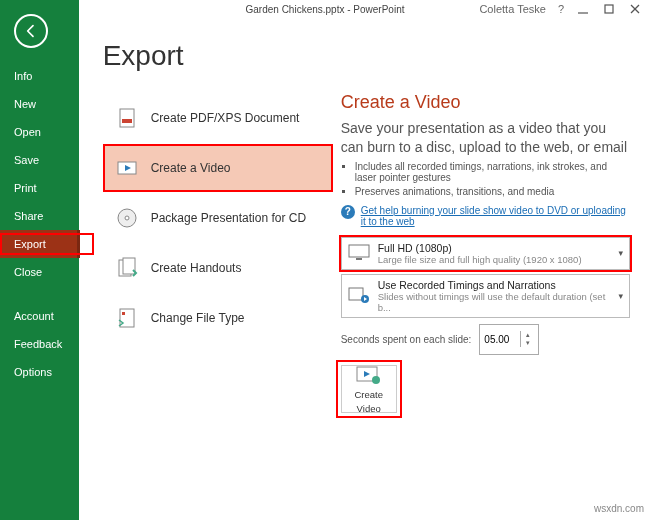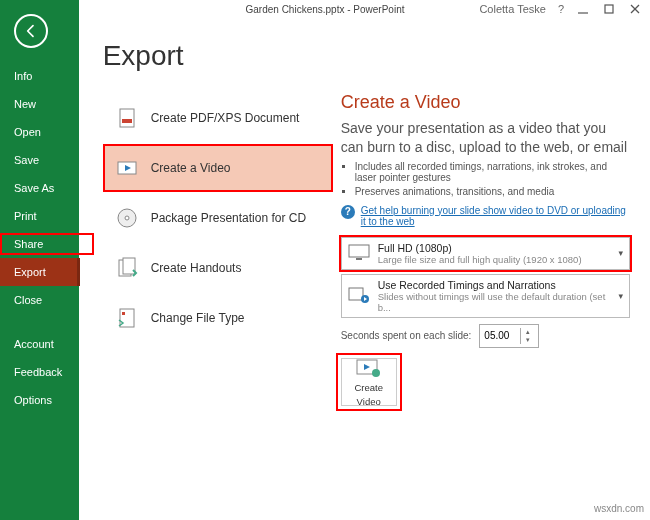--- a/index.html
+++ b/index.html
@@ -38,21 +38,21 @@
 
   .dropdown { border: 1px solid #bbb; display: flex; align-items: center; padding: 4px 6px; gap: 8px; margin-bottom: 4px; position: relative; cursor: pointer; }
   .dropdown .dd-icon { width: 22px; height: 20px; display: flex; align-items: center; justify-content: center; }
   .dropdown .dd-text { flex: 1; font-size: 10px; }
   .dropdown .dd-title { color: #222; font-size: 10.5px; }
   .dropdown .dd-sub { color: #888; font-size: 9.5px; }
   .dropdown .caret { font-size: 9px; color: #555; }
   .hl-dd { outline: 2px solid red; outline-offset: 0; }
 
   .spin-row { display: flex; align-items: center; gap: 8px; font-size: 10px; margin: 6px 0 10px 0; }
-  .spin { border: 1px solid #aaa; display: flex; align-items: center; width: 60px; height: 24px; }
+  .spin { border: 1px solid #aaa; display: flex; align-items: center; width: 60px; height: 31px; }
   .spin input { border: none; width: 40px; font-size: 10px; padding: 0 4px; outline: none; }
   .spin .arrows { width: 14px; display: flex; flex-direction: column; border-left: 1px solid #aaa; }
   .spin .arrows div { height: 8px; font-size: 7px; text-align: center; line-height: 7px; color: #666; cursor: pointer; }
 
   .create-btn { border: 1px solid #ccc; width: 56px; height: 48px; display: flex; flex-direction: column; align-items: center; justify-content: center; gap: 3px; cursor: pointer; font-size: 9.5px; color: #333; text-align: center; }
   .create-btn .bicon { width: 26px; height: 22px; }
   .hl-create { outline: 2px solid red; outline-offset: 3px; }
 
   .watermark { position: absolute; right: 6px; bottom: 6px; font-size: 10px; color: #888; }
 </style>
@@ -63,21 +63,20 @@
   <div class="sidebar">
     <div class="back-btn">
       <svg viewBox="0 0 24 24">
           <path d="M15 4l-8 8 8 8" stroke="#fff" stroke-width="2.5" fill="none" stroke-linecap="round" stroke-linejoin="round"></path>
         </svg>
     </div>
     <div class="side-item">Info</div>
     <div class="side-item">New</div>
     <div class="side-item">Open</div>
     <div class="side-item">Save</div>
-    <div class="side-item">Save As</div>
     <div class="side-item">Print</div>
     <div class="side-item">Share</div>
     <div class="side-item active">Export</div>
     <div class="side-item">Close</div>
     <div class="side-gap"></div>
     <div class="side-item">Account</div>
     <div class="side-item">Feedback</div>
     <div class="side-item">Options</div>
   </div>
   <div class="hl-sidebar"></div>

